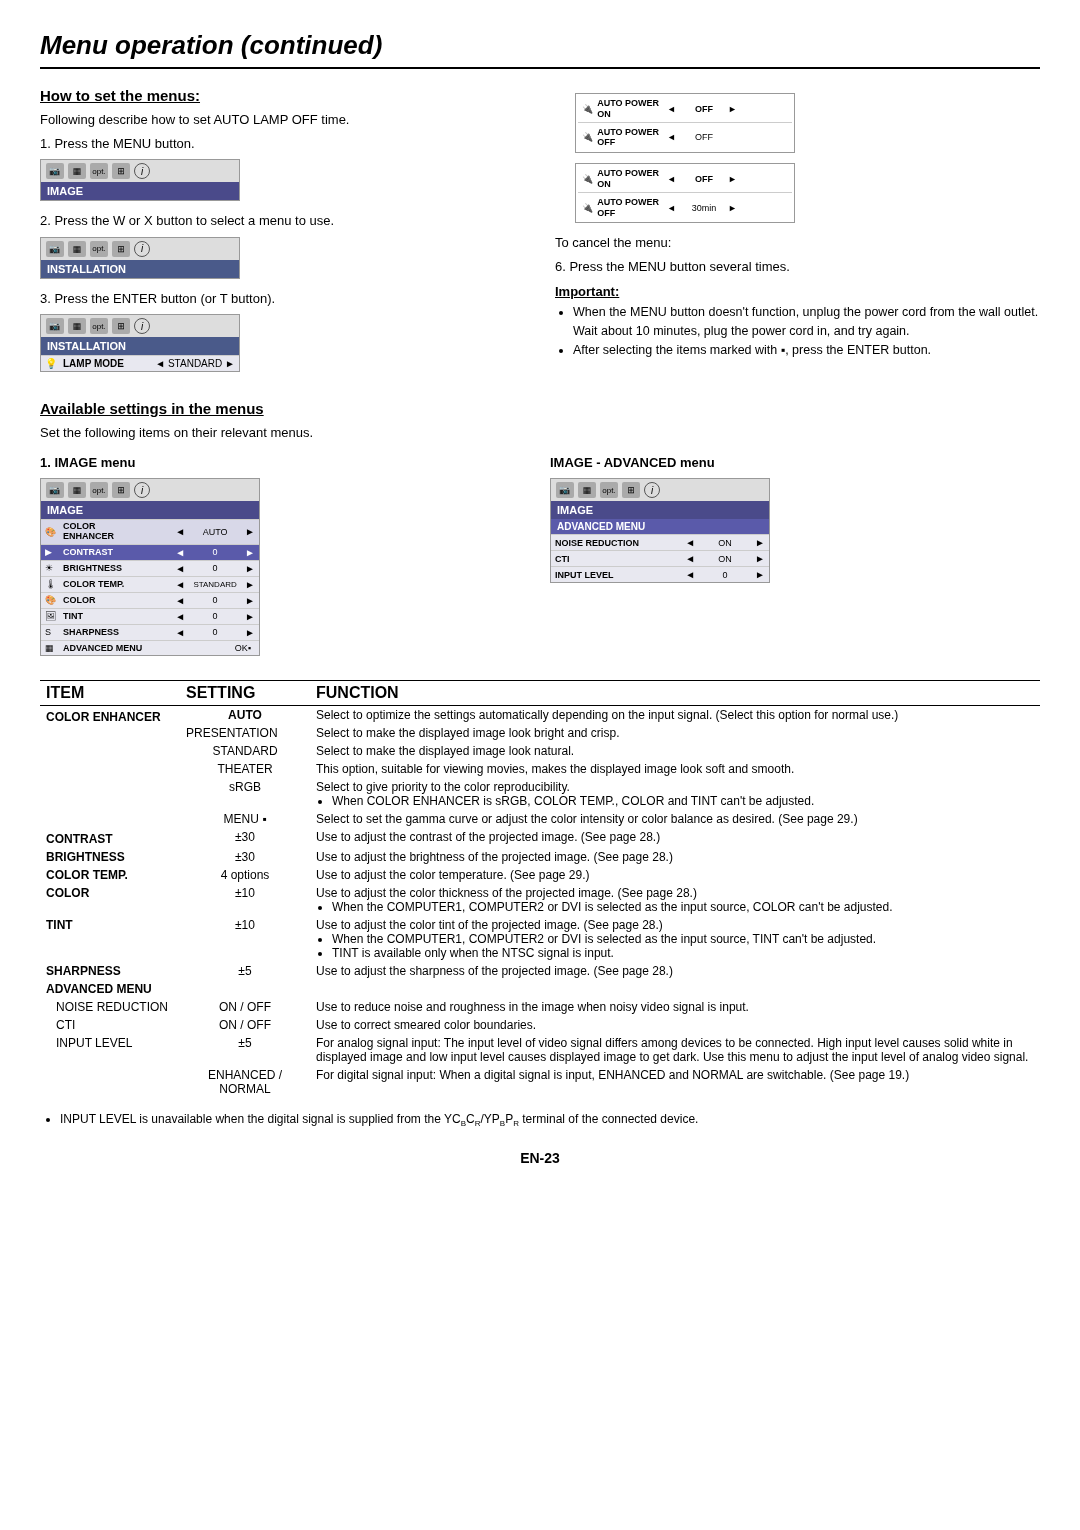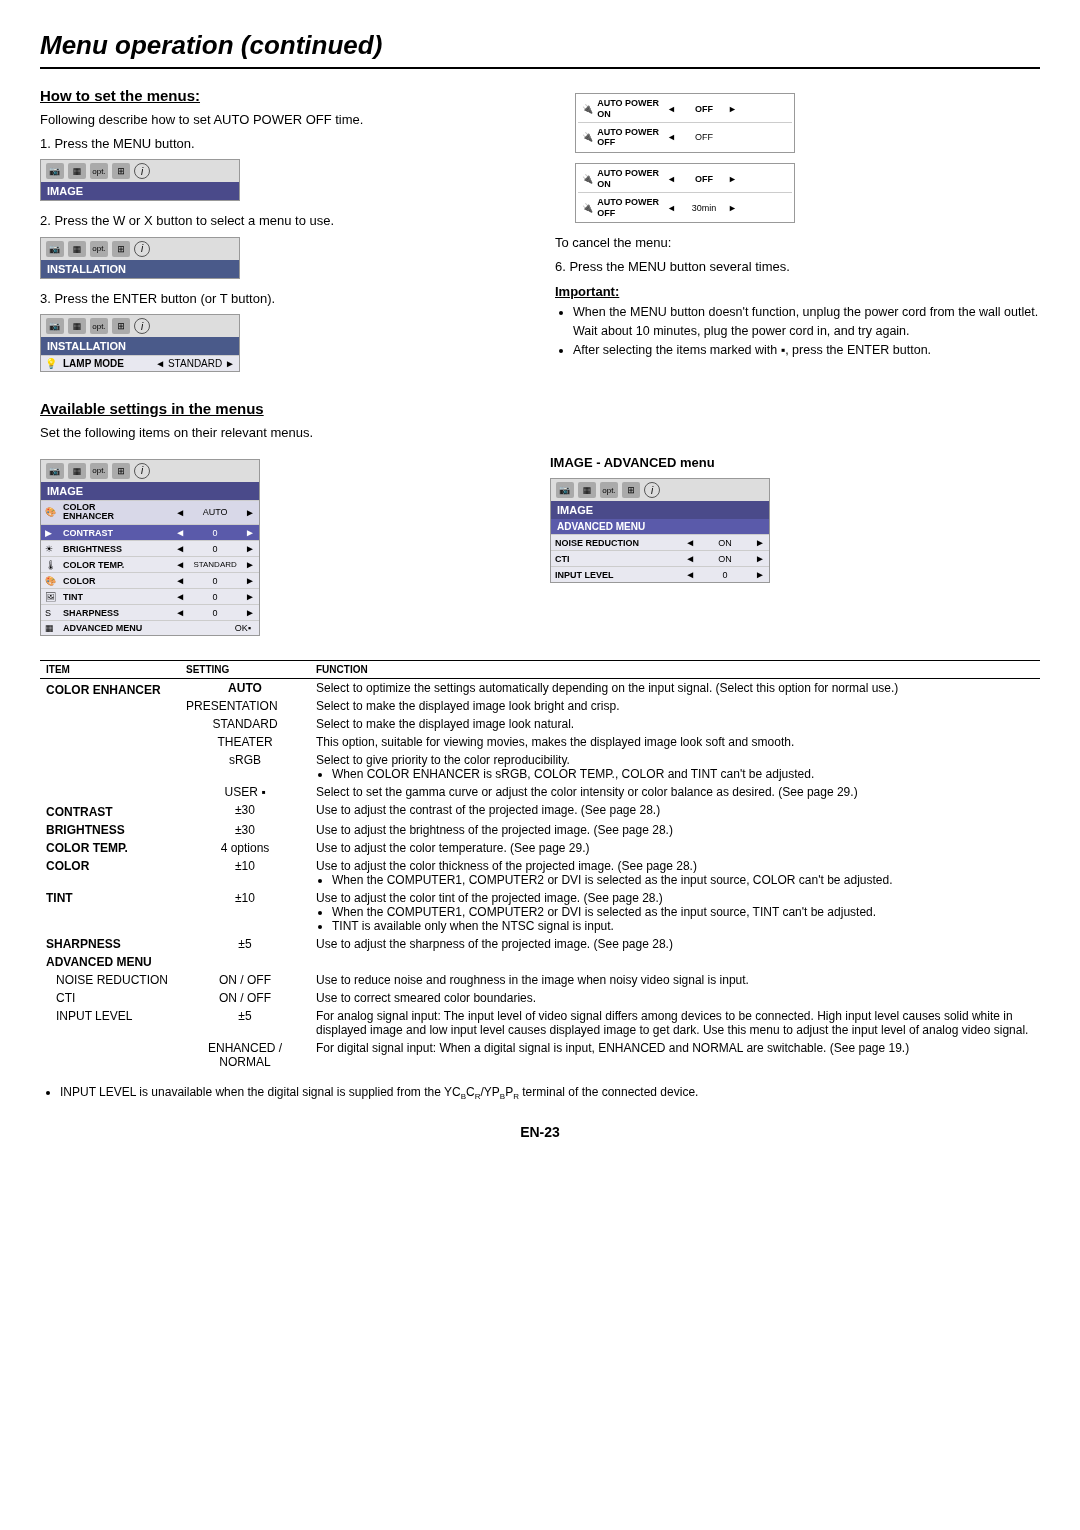--- a/index.html
+++ b/index.html
@@ -106,21 +106,21 @@
       border-collapse: collapse;
       margin-top: 14px;
       font-size: 12px;
     }
     .settings-table th {
       border-top: 1px solid #000;
       border-bottom: 1px solid #000;
       text-align: left;
       padding: 3px 6px;
       font-weight: bold;
-      font-size: 10px;
+      font-size: 16px;
     }
     .settings-table td {
       padding: 2px 6px;
       vertical-align: top;
     }
 
     .bullet-note {
       margin-top: 10px;
       font-size: 12px;
       line-height: 1.5;
@@ -157,21 +157,21 @@
   </style>
 </head>
 <body>
 
 <h1 class="page-title">Menu operation (continued)</h1>
 
 <div class="two-col">
 
   <div class="col-left">
     <h2 class="section-title">How to set the menus:</h2>
-    <p>Following describe how to set AUTO POWER OFF time.</p>
+    <p>Following describe how to set AUTO LAMP OFF time.</p>
     <p>1. Press the MENU button.</p>
 
     <div class="menu-img">
       <div class="menu-top-icons">
         <div class="icon-box">📷</div>
         <div class="icon-box">▦</div>
         <div class="icon-box" style="font-size:8px">opt.</div>
         <div class="icon-box">⊞</div>
         <div class="icon-i">i</div>
       </div>
@@ -281,20 +281,21 @@
   </div>
 </div>
 
 <div class="avail-section">
   <h2 class="section-title">Available settings in the menus</h2>
   <p>Set the following items on their relevant menus.</p>
 
   <div class="avail-two-col">
 
     <div class="avail-col">
+      <p class="bold">1. IMAGE menu</p>
       <div class="menu-img" style="width:220px;">
         <div class="menu-top-icons">
           <div class="icon-box">📷</div>
           <div class="icon-box">▦</div>
           <div class="icon-box" style="font-size:8px">opt.</div>
           <div class="icon-box">⊞</div>
           <div class="icon-i">i</div>
         </div>
         <div class="menu-bar">IMAGE</div>
 
@@ -429,21 +430,21 @@
     </tr>
     <tr>
       <td style="text-align:center;">sRGB</td>
       <td>Select to give priority to the color reproducibility.
         <ul style="list-style:disc;margin-left:16px;">
           <li>When COLOR ENHANCER is sRGB, COLOR TEMP., COLOR and TINT can't be adjusted.</li>
         </ul>
       </td>
     </tr>
     <tr>
-      <td style="text-align:center;">USER ▪</td>
+      <td style="text-align:center;">MENU ▪</td>
       <td>Select to set the gamma curve or adjust the color intensity or color balance as desired. (See page 29.)</td>
     </tr>
 
     <tr>
       <td style="font-weight:bold;padding-top:4px;">CONTRAST</td>
       <td style="text-align:center;">±30</td>
       <td>Use to adjust the contrast of the projected image. (See page 28.)</td>
     </tr>
 
     <tr>

